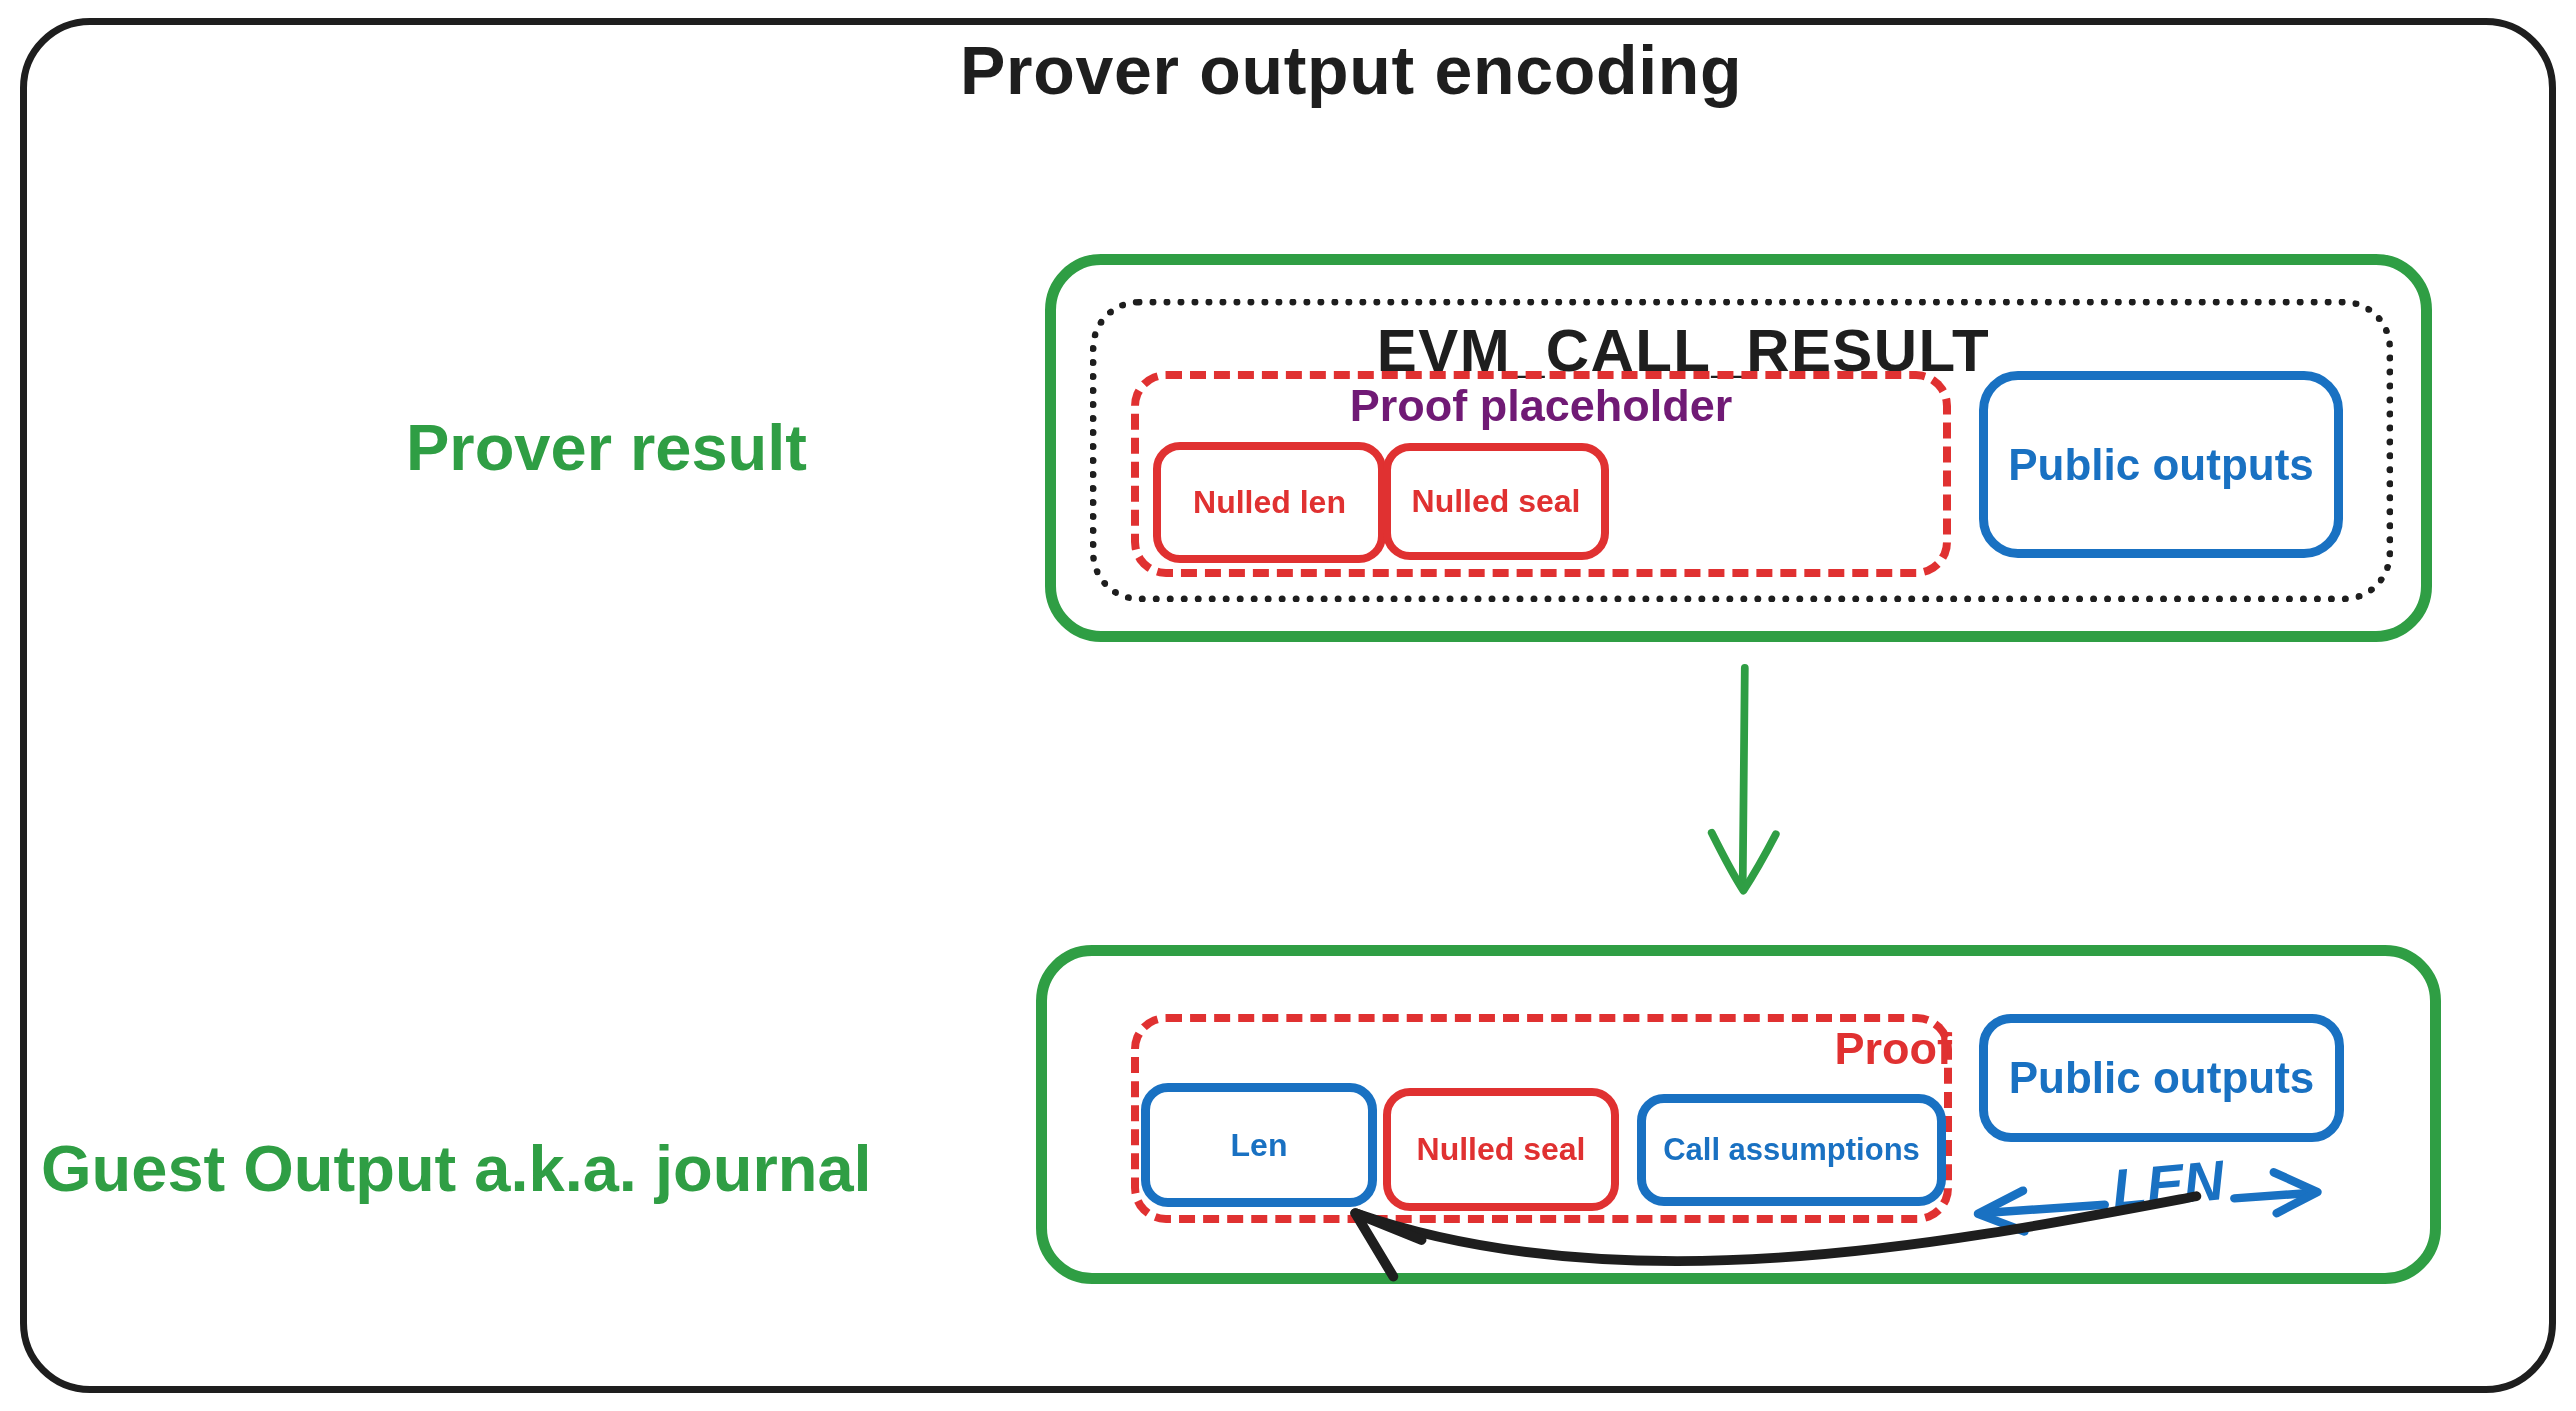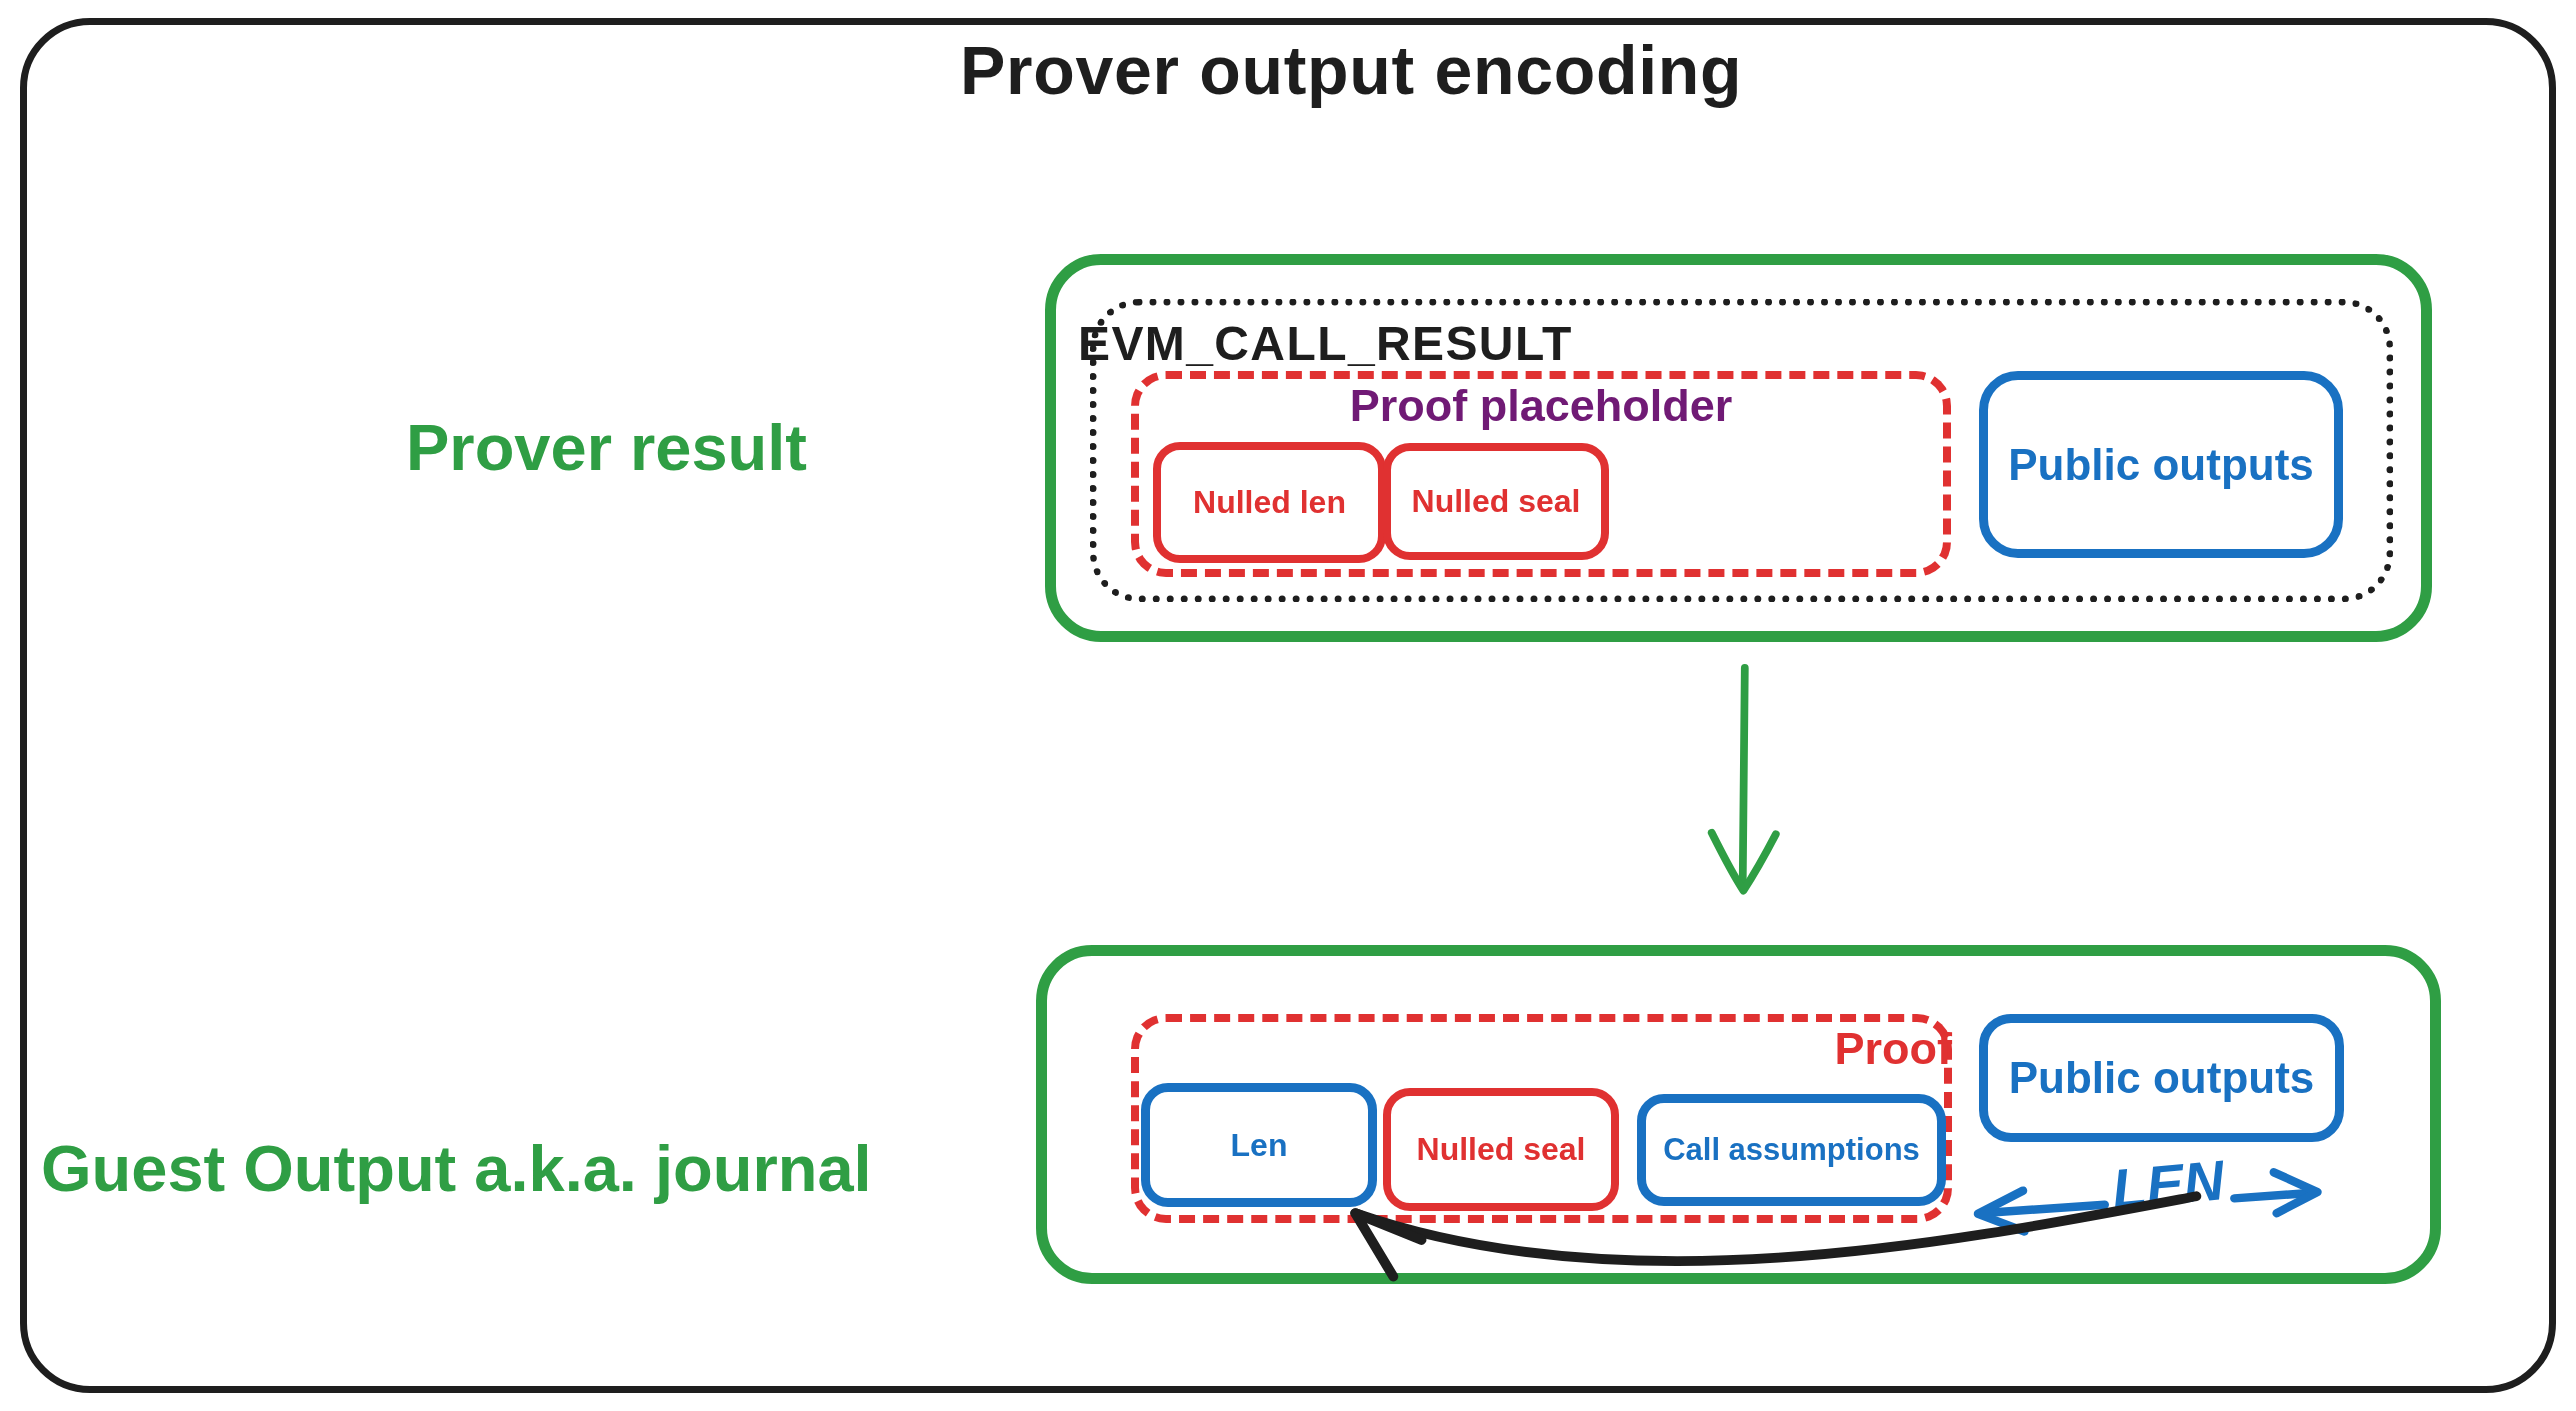--- a/index.html
+++ b/index.html
@@ -18,22 +18,22 @@
 
   .section-label{font-size:65px;font-weight:700;color:#2f9e44;white-space:nowrap;}
   .prover-result-label{left:406px;top:410px;}
   .guest-output-label{left:41px;top:1131px;}
 
   
   .green-box{border:11.3px solid #2f9e44;border-radius:56px;background:#fff;}
   .top-green-box{left:1045px;top:254px;width:1387px;height:388px;}
   .dotted-box{left:1090px;top:299px;width:1303px;height:303px;
     border:7px dotted #1e1e1e;border-radius:49px;}
-  .evm-label{left:1078px;top:316px;width:1303px;font-size:48px;font-weight:700;
-    letter-spacing:1.4px;}
+  .evm-label{left:1032px;top:316px;width:1303px;font-size:60px;font-weight:700;
+    letter-spacing:1.4px;text-align:center;}
   .red-dashed{border:8.5px dashed #e03131;border-radius:35px;}
   .red-dashed-top{left:1131px;top:371px;width:820px;height:206px;}
   .proof-ph-label{left:1131px;top:380px;width:820px;text-align:center;
     font-size:45px;font-weight:700;color:#701a75;}
   .field-box{border-radius:27px;font-weight:700;}
   .red-field{border:8.5px solid #e03131;color:#e03131;}
   .blue-field{border:9.2px solid #1971c2;color:#1971c2;}
   .f-nulled-len{left:1141px;top:442px;width:233px;height:121px;font-size:32px;margin-left:12px;}
   .f-nulled-seal-top{left:1383px;top:443px;width:226px;height:117px;font-size:32px;}
   .f-nulled-call{left:1627px;top:449px;width:310px;height:107px;font-size:31px;line-height:1.3;}

